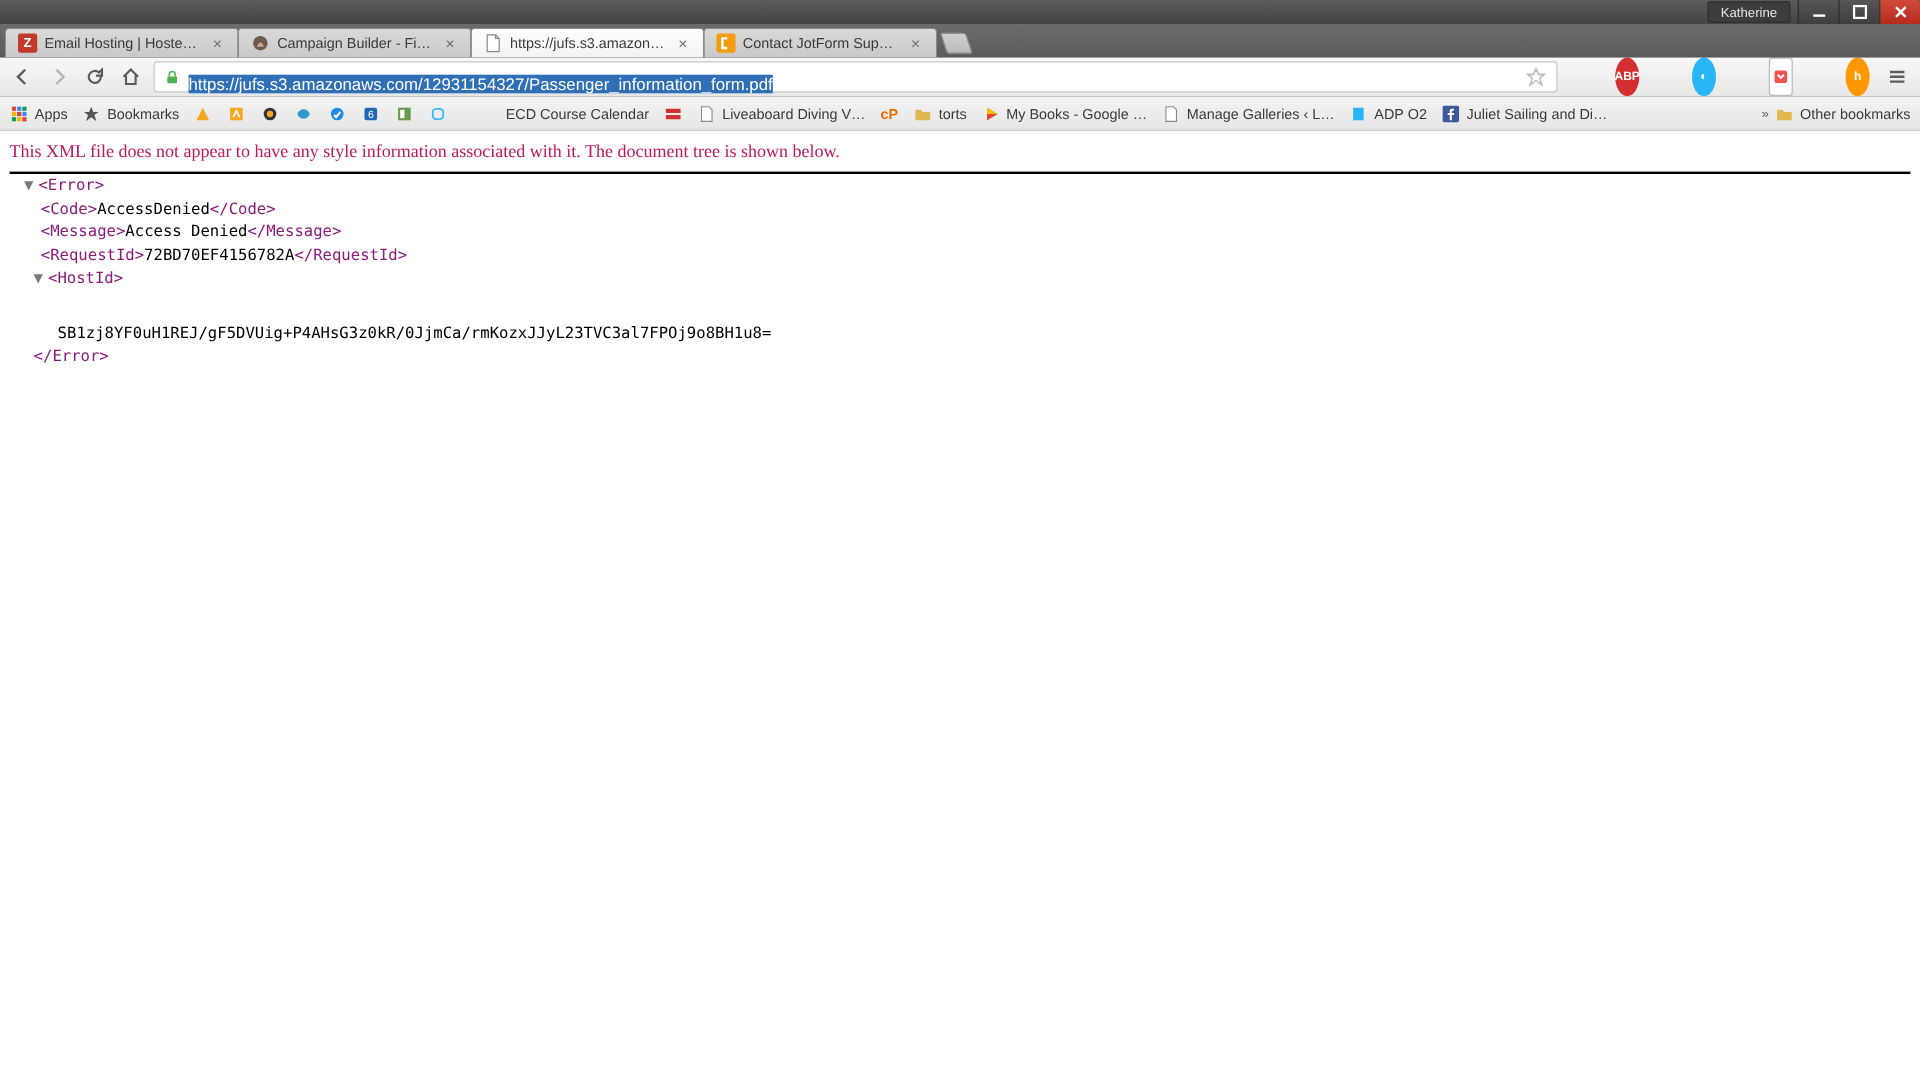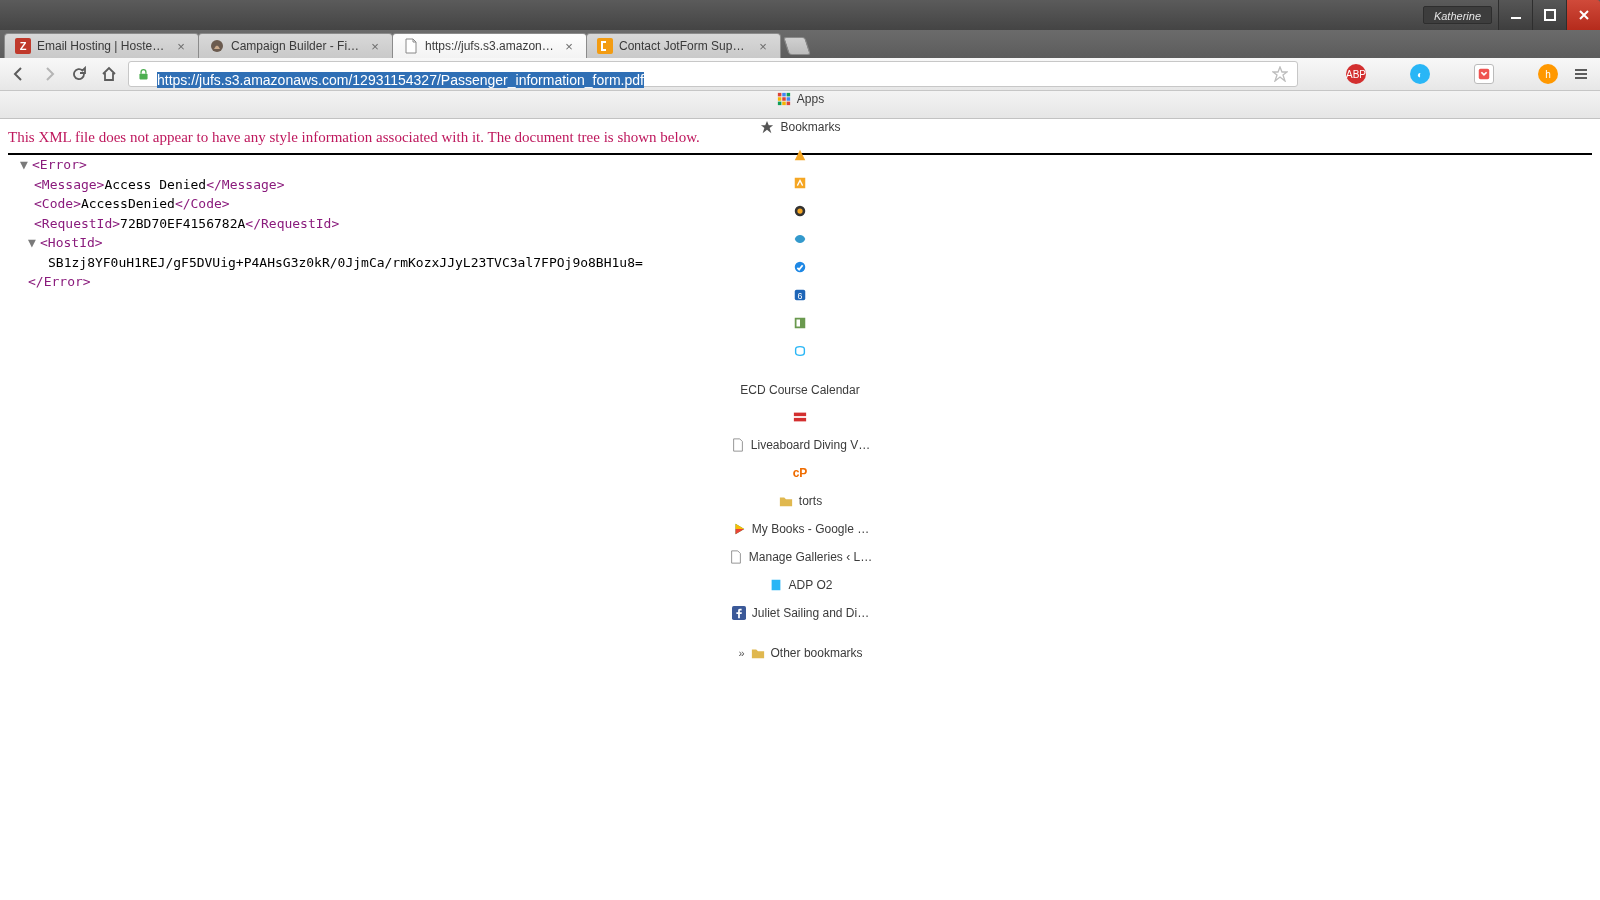--- a/index.html
+++ b/index.html
@@ -1,18 +1,18 @@
 <!DOCTYPE html>
 <html><head>
 <meta charset="utf-8">
 <style>
   * { margin:0; padding:0; box-sizing:border-box; }
   html,body { width:1600px; height:900px; font-family:"Segoe UI",Tahoma,sans-serif; background:#fff; overflow:hidden; }
   
-  .win-bar { height:30px; background:linear-gradient(#5b5b5b,#444); display:flex; justify-content:flex-end; align-items:stretch;font-style:italic; }
+  .win-bar { height:20px; background:linear-gradient(#5b5b5b,#444); display:flex; justify-content:flex-end; align-items:stretch; }
   .user-chip { align-self:center; margin-right:6px; padding:0 10px; height:18px; line-height:18px; font-size:11px; color:#e5e5e5; background:#3d3d3d; border:1px solid #2e2e2e; border-radius:2px; }
   .win-btn { width:34px; display:flex; align-items:center; justify-content:center; color:#fff; font-size:11px; border-left:1px solid #2e2e2e; background:linear-gradient(#565656,#3e3e3e); }
   .win-btn.close { background:linear-gradient(#d04a3a,#b52b1c); border-radius:0 3px 0 0; }
   .win-btn svg { width:12px; height:12px; fill:#fff; }
   
   .tabstrip { height:28px; background:linear-gradient(#6b6b6b,#5c5c5c); display:flex; align-items:flex-end; padding-left:4px; position:relative; }
   .tab { display:flex; align-items:center; gap:6px; height:25px; padding:0 10px; font-size:12px; color:#3a3a3a; background:linear-gradient(#d9d9d9,#c9c9c9); border:1px solid #8b8b8b; border-bottom:none; border-radius:4px 4px 0 0; margin-right:-1px; max-width:195px; min-width:190px; position:relative; }
   .tab.active { background:linear-gradient(#fdfdfd,#f3f3f3); z-index:2; }
   .tab .favicon { width:16px; height:16px; display:flex; align-items:center; justify-content:center; flex-shrink:0; border-radius:2px; }
   .tab .title { flex:1; white-space:nowrap; overflow:hidden; text-overflow:ellipsis; }
@@ -23,38 +23,38 @@
   .nav-icon { width:22px; height:22px; display:flex; align-items:center; justify-content:center; color:#5c5c5c; }
   .nav-icon.disabled { color:#b5b5b5; }
   .nav-icon svg { width:16px; height:16px; fill:currentColor; }
   .omnibox { flex:1; height:26px; background:#fff; border:1px solid #c7c7c7; border-radius:3px; display:flex; align-items:center; padding:0 6px; gap:6px; font-size:14px; }
   .lock { width:16px; height:16px; display:flex; align-items:center; justify-content:center; }
   .lock svg { width:13px; height:13px; fill:#4caf50; }
   .url { flex:1; white-space:nowrap; overflow:hidden;margin-top:12px; }
   .url .sel { background:#2f6fb5; color:#fff; }
   .star { color:#bdbdbd; }
   .ext-icons { display:flex; align-items:center; gap:8px; padding:0 4px; }
-  .ext { width:20px; height:20px; display:flex; align-items:center; justify-content:center; font-size:10px; font-weight:normal; color:#fff; border-radius:3px;margin-left:36px; }
-  
-  .bmbar { height:28px; background:linear-gradient(#f3f3f3,#e6e6e6); border-bottom:1px solid #c2c2c2; display:flex; align-items:center; padding:0 8px; gap:12px; font-size:12px; color:#3b3b3b;flex-direction:column; }
+  .ext { width:20px; height:32px; display:flex; align-items:center; justify-content:center; font-size:10px; font-weight:bold; color:#fff; border-radius:3px;margin-left:36px; }
+  
+  .bmbar { height:28px; background:linear-gradient(#f3f3f3,#e6e6e6); border-bottom:1px solid #c2c2c2; display:flex; align-items:center; padding:0 8px; gap:12px; font-size:12px; color:#3b3b3b; }
   .bm { display:flex; align-items:center; gap:5px; white-space:nowrap; }
   .bm .ico { width:16px; height:16px; display:flex; align-items:center; justify-content:center; flex-shrink:0; }
   .bm .ico svg { width:14px; height:14px; }
   .bmbar .spacer { flex:1; }
   
   .page { padding:10px 8px; font-family:Georgia, "Times New Roman", serif; }
   .notice { font-size:15px; color:#be185d; padding-bottom:7px; }
   hr.sep { border:none; border-top:2px solid #000; }
   .xml { font-family:Consolas,Menlo,monospace; font-size:13px; line-height:1.5; padding-top:0; padding-left:2px;}
   .line { white-space:pre; }
   .caret { color:#7a7a7a; margin-right:2px; display:inline-block; width:10px;}
   .tag { color:#8a1b7c; }
   .txt { color:#000; }
   .indent1 { padding-left:24px; }
-  .indent2 { padding-left:38px; }
+  .indent2 { padding-left:38px;margin-top:26px; }
   .indent0 { padding-left:10px; }
   .folder-ico { fill:#e0b84f; }
   .chevron { display:inline-block; margin-left:1px; color:#555; font-size:11px; }
 </style>
 </head>
 <body>
 
 <div class="win-bar">
   <div class="user-chip">Katherine</div>
   <div class="win-btn">
@@ -334,20 +334,20 @@
       </span>
     <span>Other bookmarks</span>
   </div>
 </div>
 
 <div class="page">
   <div class="notice">This XML file does not appear to have any style information associated with it. The document tree is shown below.</div>
   <hr class="sep">
   <div class="xml">
     <div class="line indent0"><span class="caret">▼</span><span class="tag">&lt;Error&gt;</span></div>
+    <div class="line indent1"><span class="tag">&lt;Code&gt;</span><span class="txt">AccessDenied</span><span class="tag">&lt;/Code&gt;</span></div>
     <div class="line indent1"><span class="tag">&lt;Message&gt;</span><span class="txt">Access Denied</span><span class="tag">&lt;/Message&gt;</span></div>
-    <div class="line indent1"><span class="tag">&lt;Code&gt;</span><span class="txt">AccessDenied</span><span class="tag">&lt;/Code&gt;</span></div>
     <div class="line indent1"><span class="tag">&lt;RequestId&gt;</span><span class="txt">72BD70EF4156782A</span><span class="tag">&lt;/RequestId&gt;</span></div>
     <div class="line indent0"><span class="caret" style="margin-left:8px">▼</span><span class="tag">&lt;HostId&gt;</span></div>
     <div class="line indent2"><span class="txt">SB1zj8YF0uH1REJ/gF5DVUig+P4AHsG3z0kR/0JjmCa/rmKozxJJyL23TVC3al7FPOj9o8BH1u8=</span></div>
     <div class="line" style="padding-left:18px"><span class="tag">&lt;/Error&gt;</span></div>
   </div>
 </div>
 
 </body></html>

